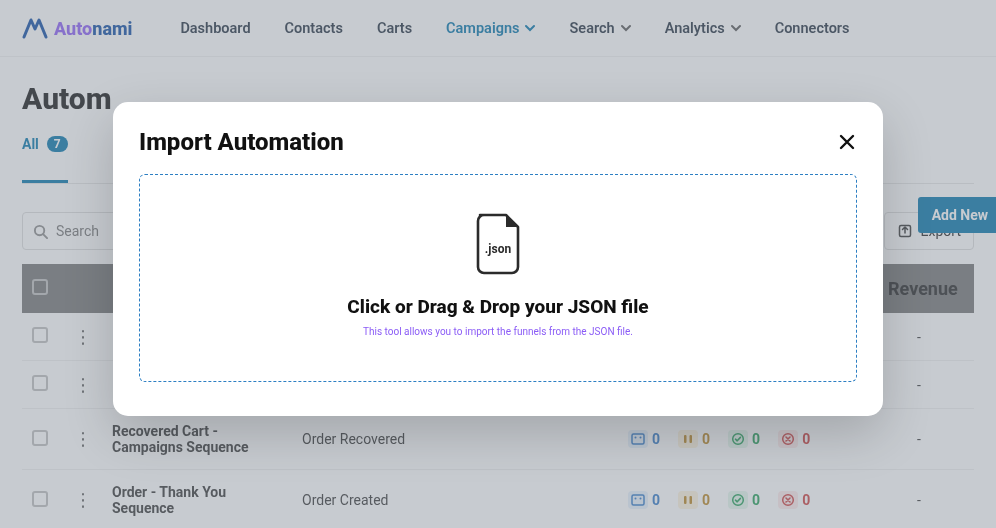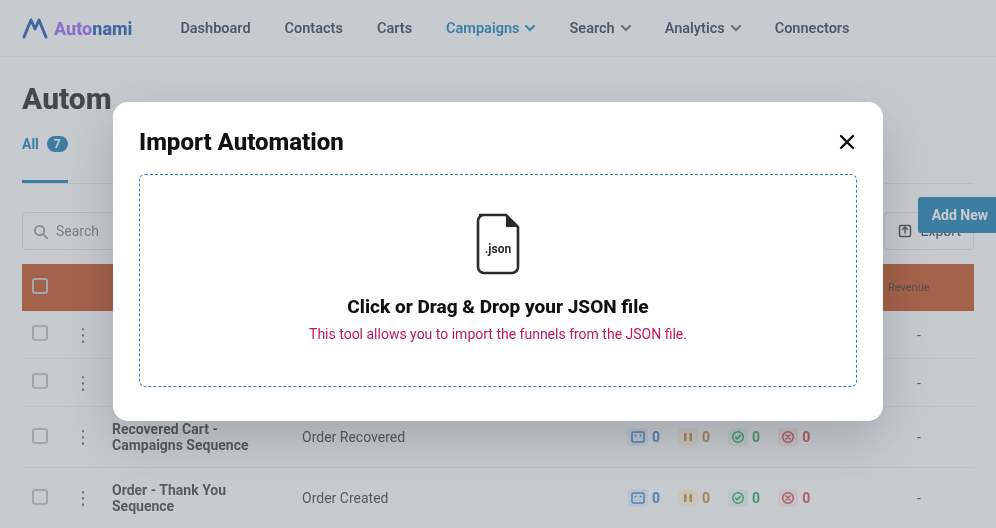--- a/index.html
+++ b/index.html
@@ -23,21 +23,21 @@
   .pill { background: #0073aa; color: #fff; border-radius: 9px; font-size: 12px; font-weight: 700; padding: 1px 7px; }
 
   .add-btn { position: absolute; right: -6px; top: 140px; height: 36px; padding: 0 14px; background: #0073aa; color: #fff; border: none; border-radius: 3px; font-weight: 700; font-size: 14px; cursor: pointer; }
 
   .toolbar { display: flex; align-items: center; justify-content: space-between; margin-top: 28px; gap: 10px; }
   .search-wrap { display: flex; align-items: center; gap: 8px; border: 1px solid #dcdcdc; border-radius: 4px; height: 38px; padding: 0 10px; width: 300px; color: #777; }
   .search-wrap input { border: none; outline: none; font-size: 14px; flex: 1; }
   .export-btn { display: inline-flex; align-items: center; gap: 8px; border: 1px solid #dcdcdc; border-radius: 4px; height: 38px; padding: 0 12px; font-size: 14px; color: #222; cursor: pointer; background: #fff; }
 
   table.grid { width: 100%; border-collapse: collapse; margin-top: 14px; }
-  table.grid th { background: #c2410c; text-align: left; font-size: 11px; font-weight: 400; color: #222; padding: 14px 10px; }
+  table.grid th { background: #737373; text-align: left; font-size: 18px; font-weight: 700; color: #222; padding: 14px 10px; }
   table.grid th.rev { text-align: left; padding-left: 24px; }
   table.grid td { padding: 14px 10px; border-bottom: 1px solid #eee; vertical-align: middle; font-size: 14px; color: #333; }
   .cb { width: 16px; height: 16px; border: 2px solid #bdbdbd; border-radius: 3px; display: inline-block; }
   .kebab { color: #555; font-size: 18px; line-height: 1; cursor: pointer; }
   .row-name { color: #0073aa; font-weight: 700; max-width: 150px; }
   .stats { display: flex; gap: 10px; align-items: center; }
   .stat { display: inline-flex; align-items: center; gap: 4px; border-radius: 4px; padding: 2px 4px; }
   .stat .ic { width: 20px; height: 18px; border-radius: 4px; display: inline-flex; align-items: center; justify-content: center; }
   .stat .num { font-weight: 700; font-size: 14px; }
   .stat.blue .ic { background: #e6f0fb; } .stat.blue .num { color: #2f77c6; }
@@ -47,21 +47,21 @@
   .rev-cell { text-align: center; color: #555; }
 
   .scrim { position: absolute; inset: 0; background: rgba(130,140,150,0.45); }
   .modal { position: absolute; left: 50%; top: 102px; transform: translateX(-50%); width: 770px; background: #fff; border-radius: 15px; box-shadow: 0 18px 50px rgba(0,0,0,0.18); padding: 26px 26px 34px 26px; }
   .modal-head { display: flex; align-items: center; justify-content: space-between; margin-bottom: 18px; }
   .modal-title { font-size: 24px; font-weight: 800; color: #111; }
   .modal-close { cursor: pointer; }
   .dropzone { border: 1.5px dashed #2d7fc3; border-radius: 6px; padding: 36px 20px 44px 20px; text-align: center; cursor: pointer; }
   .dz-icon { margin: 0 auto 20px auto; width: 52px; height: 64px; }
   .dz-title { font-size: 19px; font-weight: 800; color: #111; margin-bottom: 8px; }
-  .dz-sub { font-size: 14px; color: #be185d; }
+  .dz-sub { font-size: 10px; color: #8b5cf6; }
 
   svg.ico { display: block; }
 </style>
 </head>
 <body>
 
 <div class="topbar">
   <div class="logo">
     <span class="mark">
       <svg class="ico" width="26" height="22" viewBox="0 0 26 22">

